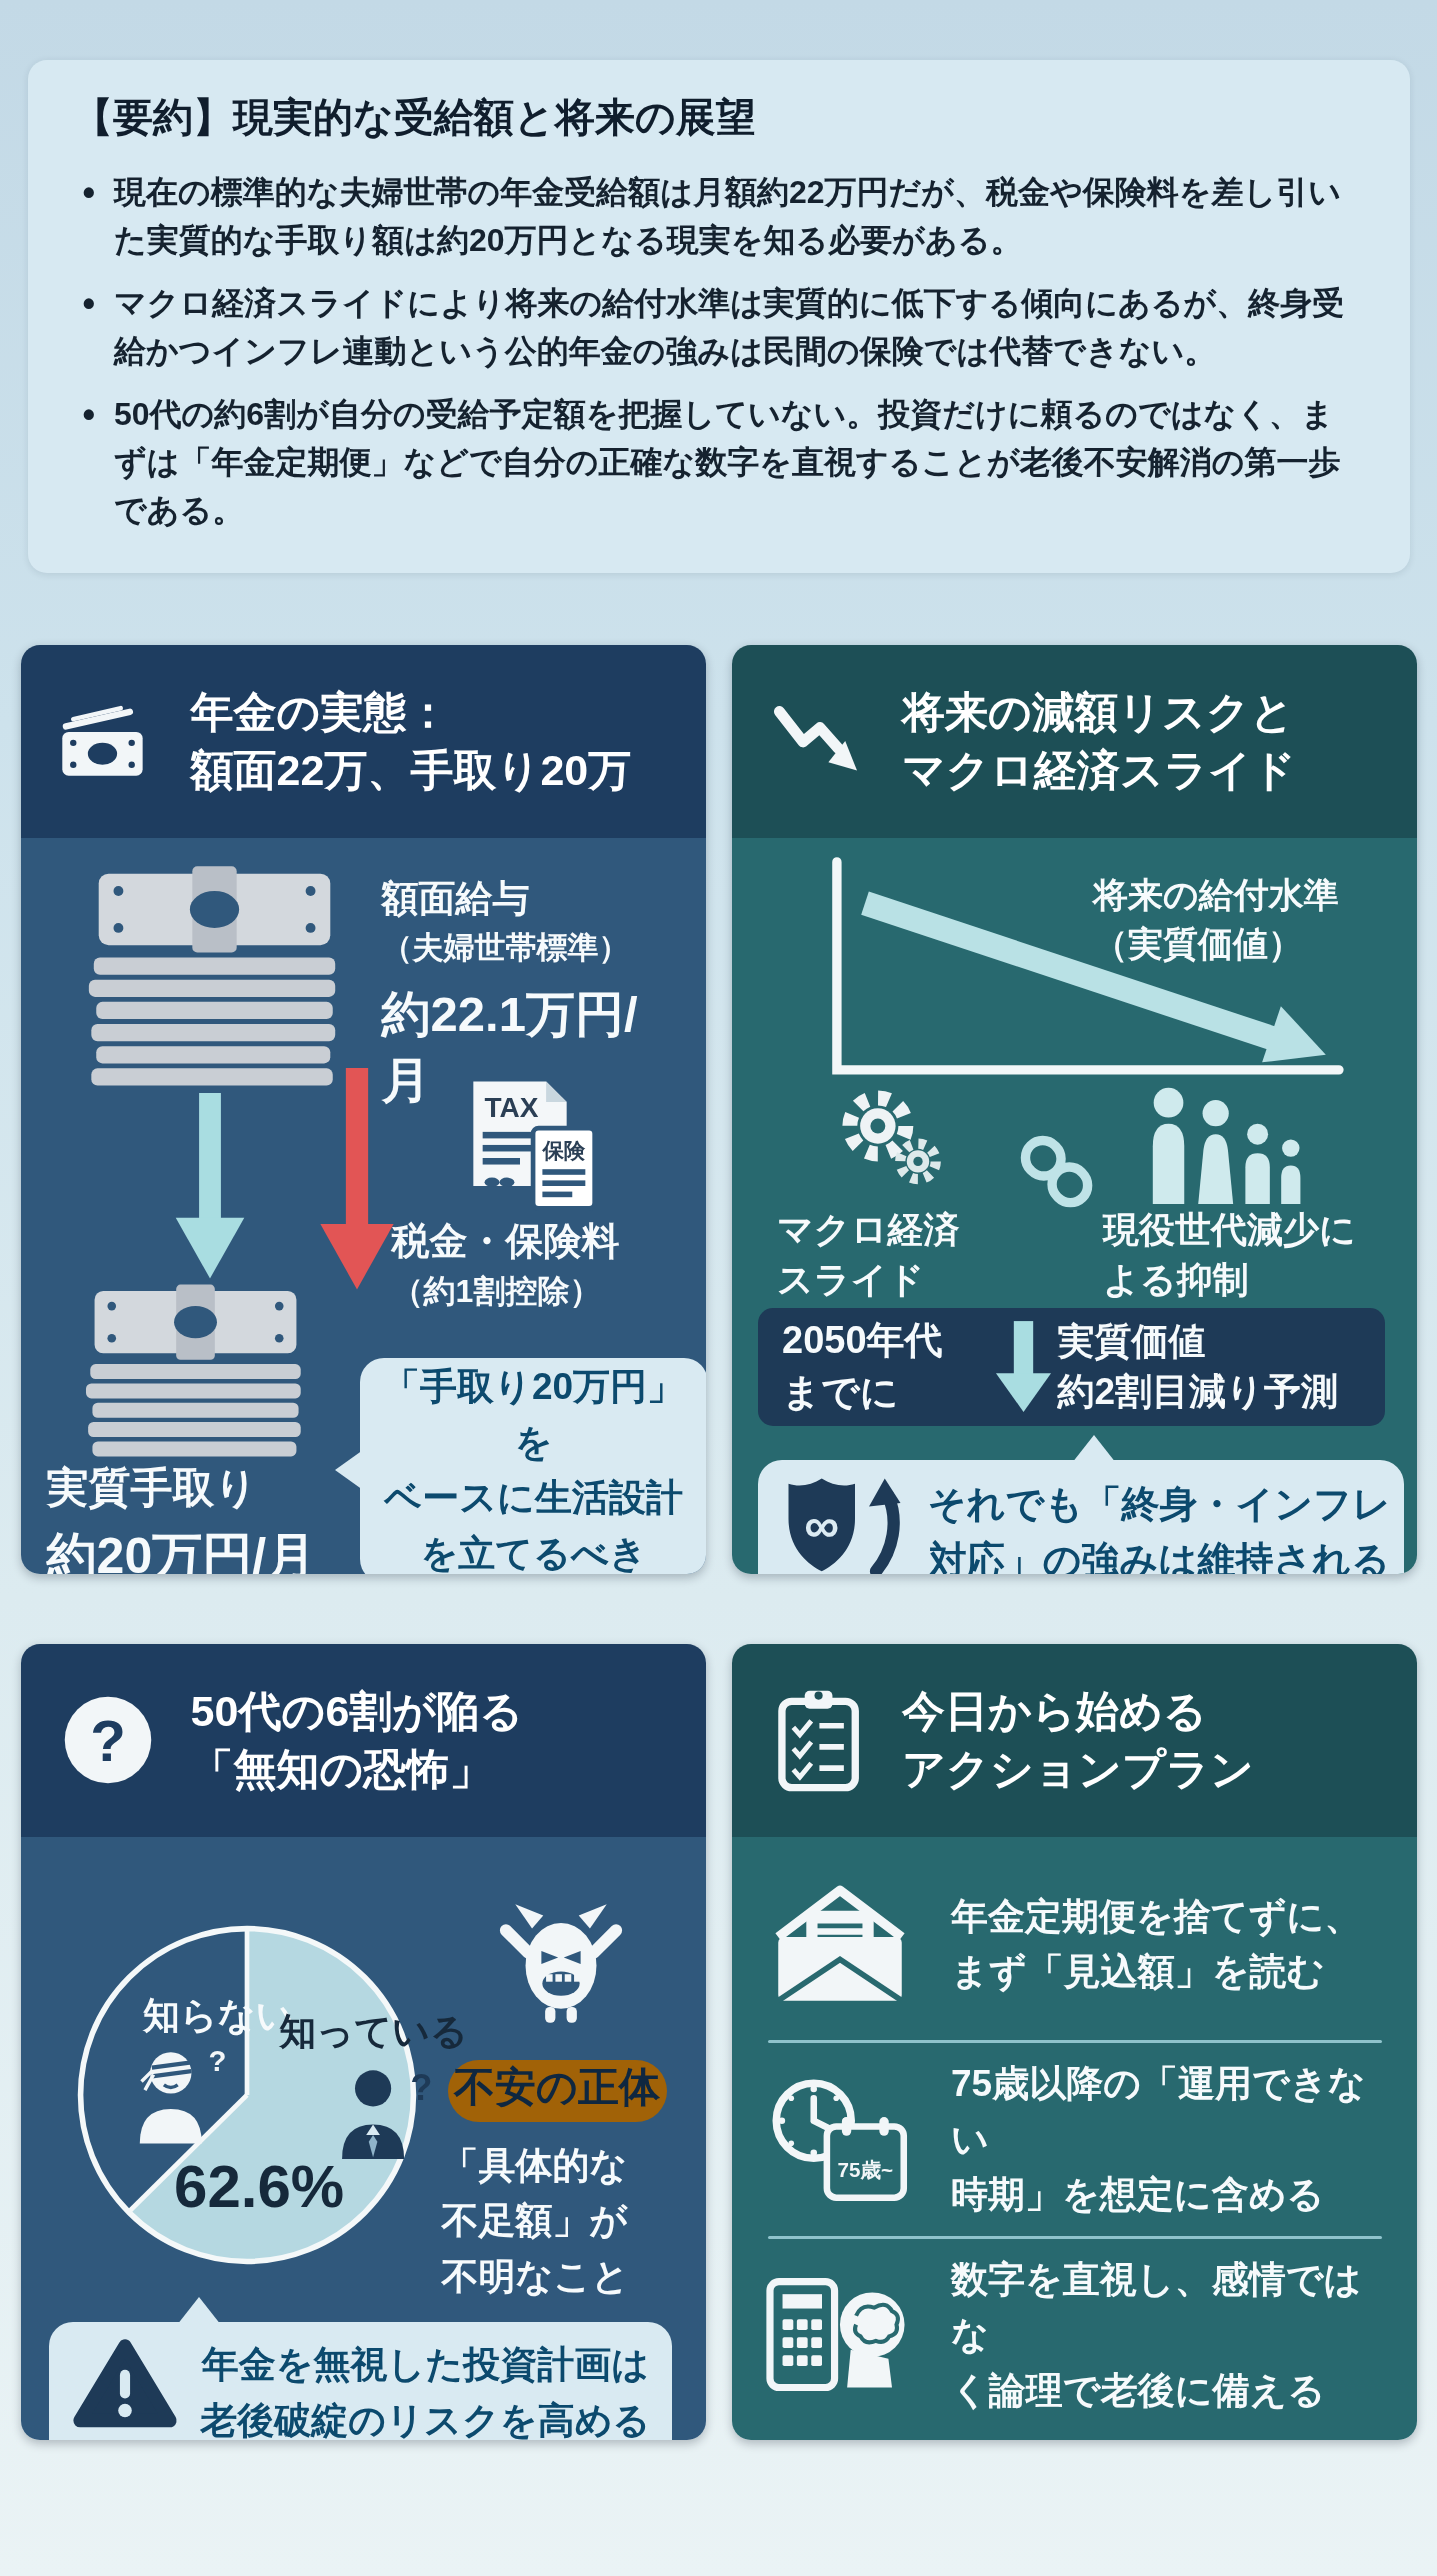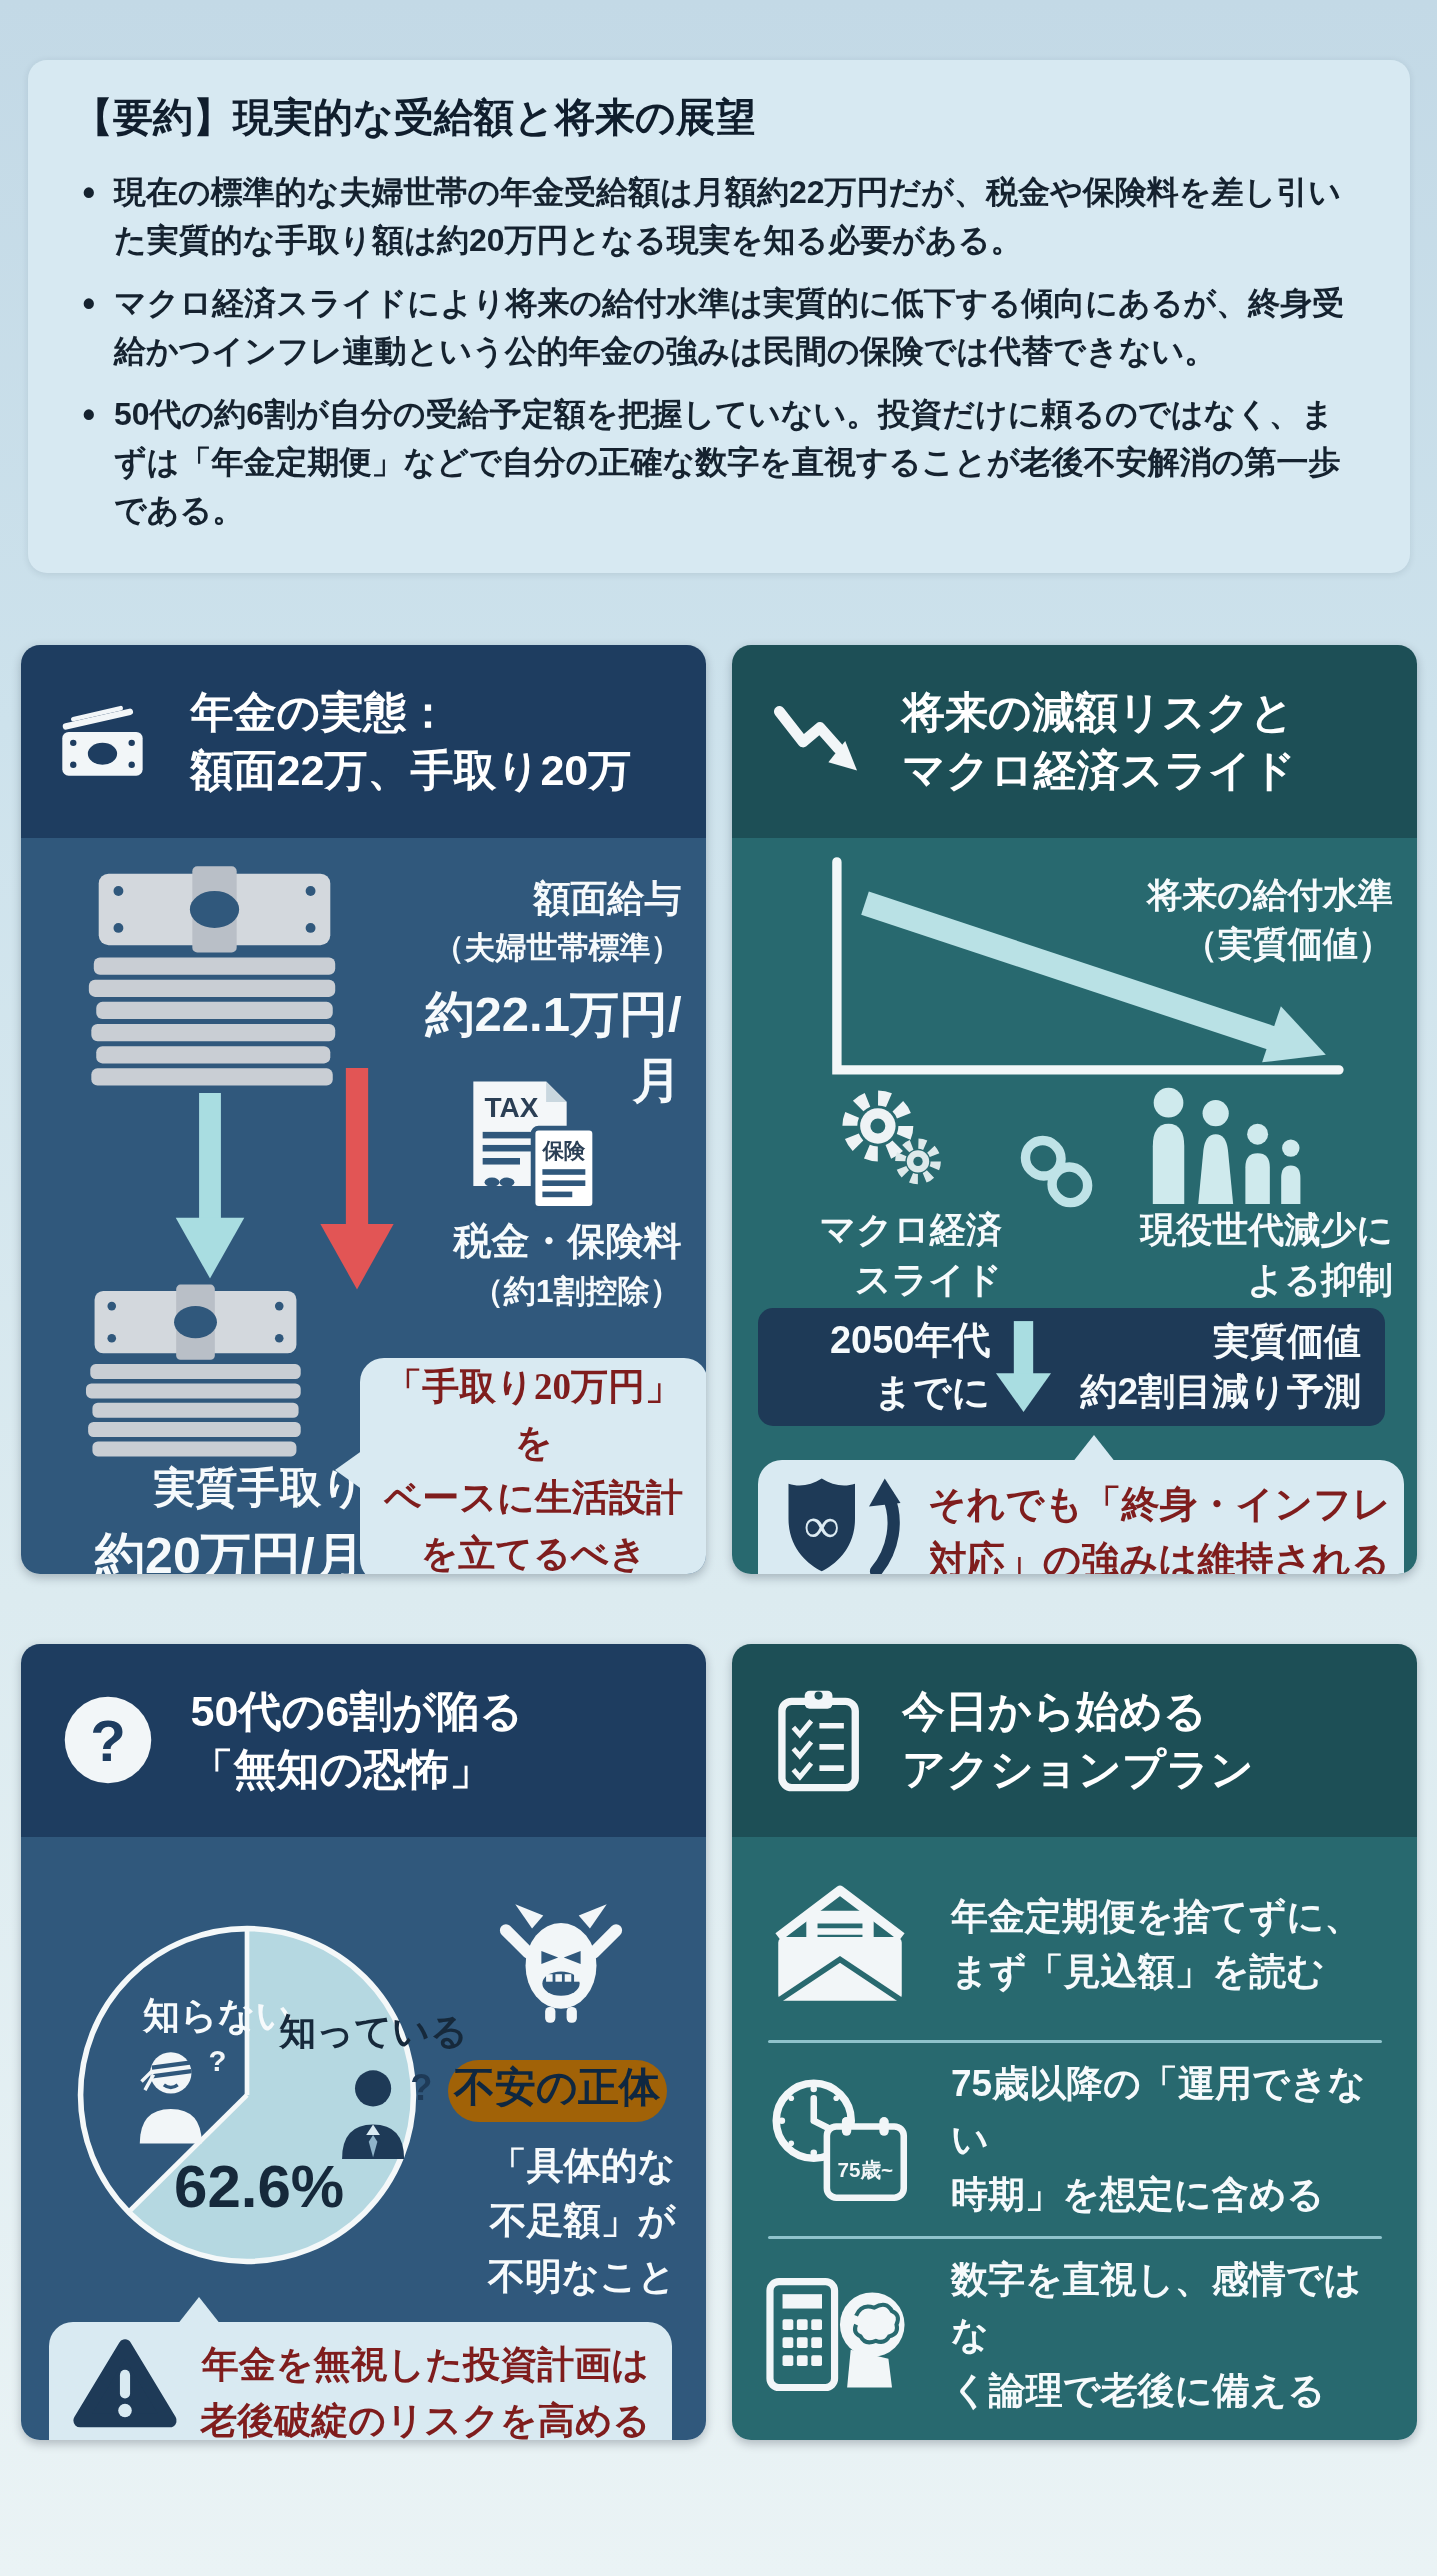--- a/index.html
+++ b/index.html
@@ -29,24 +29,24 @@
     box-shadow:0 3.7px 9.4px rgba(10,25,40,.25);margin-top:44px;}
   .panel-header{height:193px;display:flex;align-items:center;gap:28px;padding:0 32px;color:#fff;flex:0 0 auto;}
   .panel-header h2{margin:0;font-size:43px;line-height:1.35;font-weight:bold;}
   .hicon{width:110px;flex:0 0 auto;display:flex;align-items:center;justify-content:center;}
   .navy .panel-header{background:#1e3d60;}
   .navy .panel-body{background:#30587c;}
   .teal .panel-header{background:#1d4f56;}
   .teal .panel-body{background:#28696f;}
   .panel-body{position:relative;flex:1;color:#fff;}
   .abs{position:absolute;}
-  .wtxt{color:#f6fafc;font-weight:bold;text-align:right;}
+  .wtxt{color:#f6fafc;font-weight:bold;text-align:left;}
   
   .bubble{position:absolute;background:#d9eaf2;border-radius:24px;display:flex;
-    align-items:center;justify-content:center;color:#7f1d1d;font-weight:bold;text-align:center;font-family:Liberation Serif, serif;}
+    align-items:center;justify-content:center;color:#0c4a6e;font-weight:bold;text-align:center;}
   .bubble.left-tip::before{content:"";position:absolute;left:-25px;top:50%;transform:translateY(-50%);
     border-style:solid;border-width:20.6px 28px 20.6px 0;border-color:transparent #d9eaf2 transparent transparent;}
   .bubble.top-tip::before{content:"";position:absolute;top:-25px;left:var(--tip-x,50%);transform:translateX(-50%);
     border-style:solid;border-width:0 22.5px 28px 22.5px;border-color:transparent transparent #d9eaf2 transparent;}
   
   .r-stack-big{left:58px;top:13px;width:271px;height:245px;}
   .r-gross{left:361px;top:36px;width:300px;}
   .r-gross .l1{font-size:37px;}
   .r-gross .l2{font-size:31px;margin-top:3.7px;}
   .r-gross .l3{font-size:49px;margin-top:13px;}

